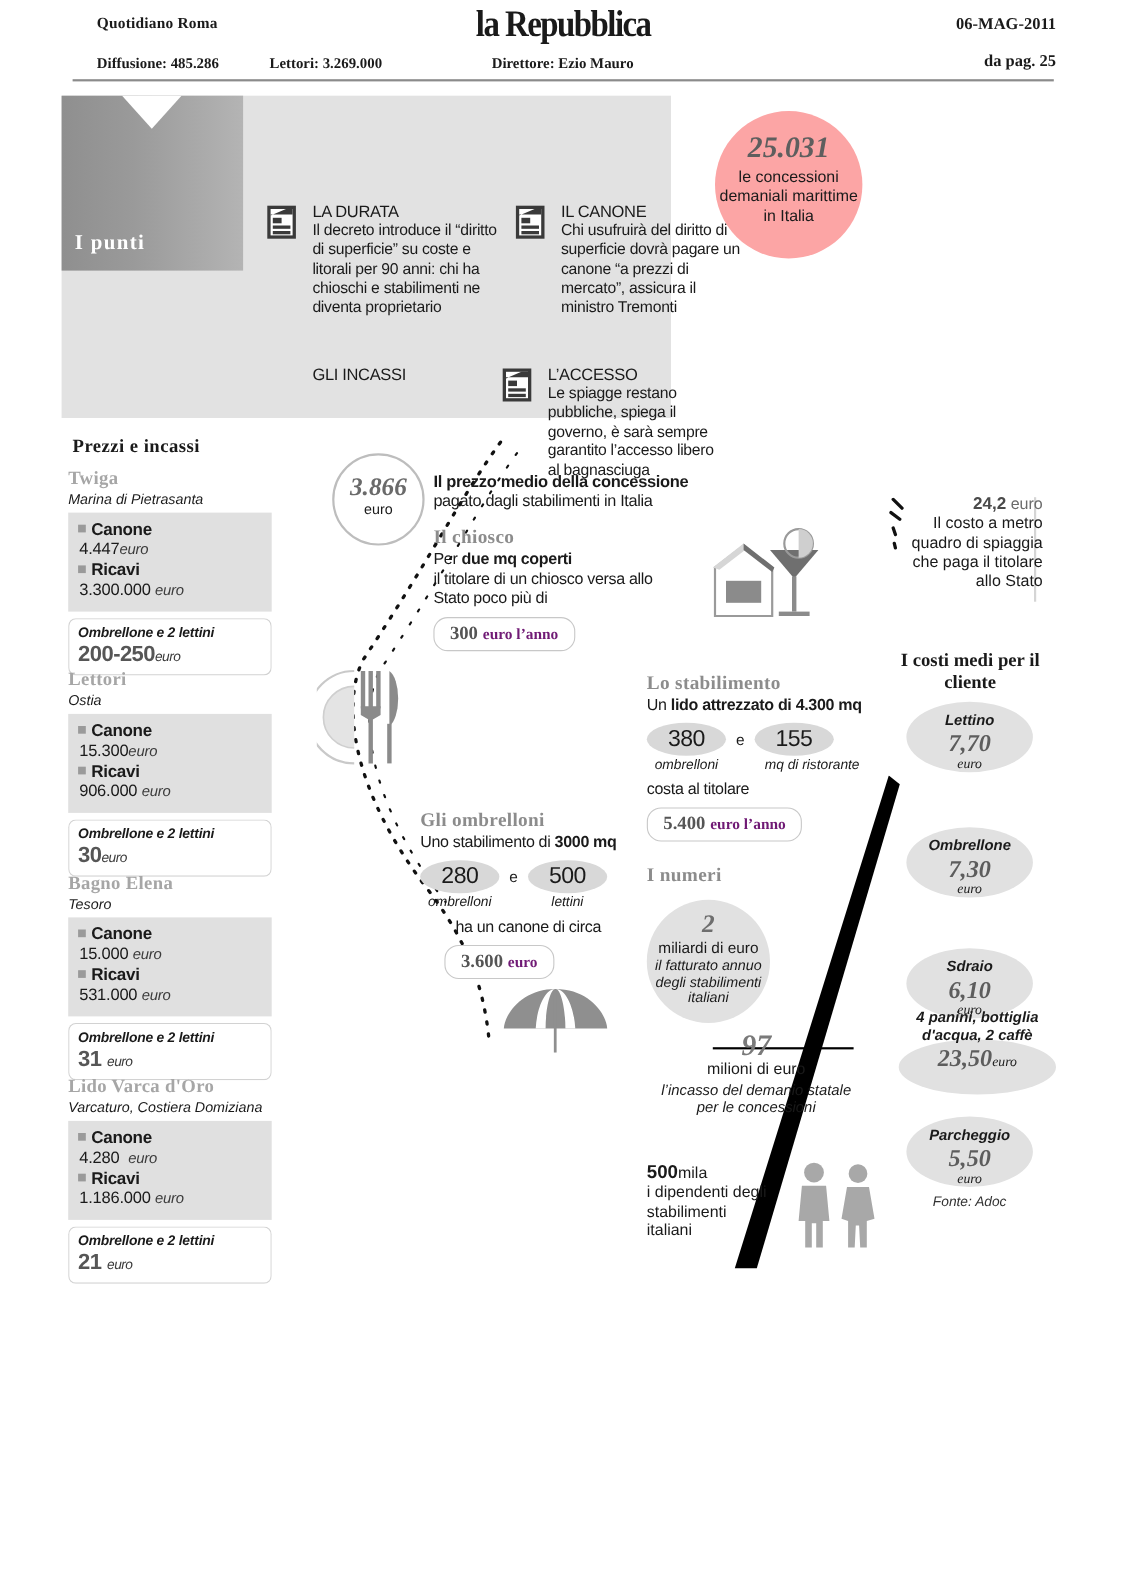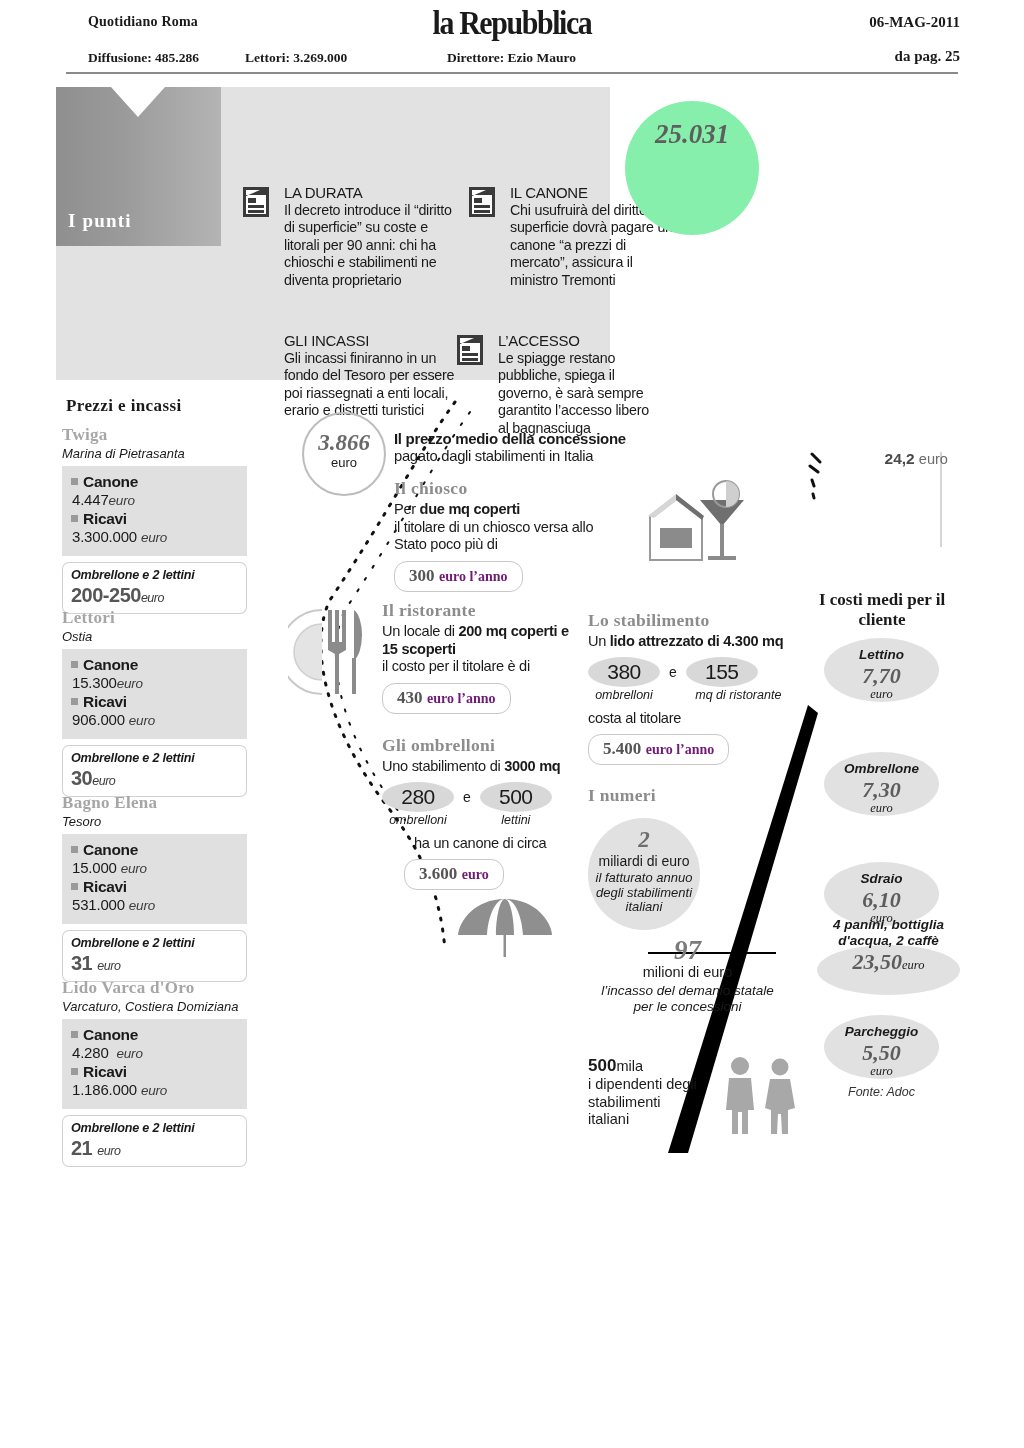--- a/index.html
+++ b/index.html
@@ -51,22 +51,22 @@
   .pt-text { font-size:14.3px; line-height:17.4px; letter-spacing:-0.25px; }
 
   #pt0 { left:186px; top:97px; }
   #pt1 { left:412px; top:97px; }
   #pt2 { left:228px; top:245px; }
   #pt3 { left:400px; top:245px; }
   #pt2 .pt-body { left:0; width:190px; }
   #pt3 .pt-body { left:42px; width:160px; }
 
   
-  .circ-concess { position:absolute; left:625px; top:101px; width:134px; height:134px;
-     border-radius:50%; background:#86efac; text-align:center; }
+  .circ-concess { position:absolute; left:650px; top:101px; width:134px; height:134px;
+     border-radius:50%; background:#fca5a5; text-align:center; }
   .circ-concess .big { font-family:"Liberation Serif", serif; font-style:italic; font-weight:bold;
      font-size:27px; color:#5e5e5e; margin-top:18px; letter-spacing:0px; }
   .circ-concess .sub { font-size:14.5px; line-height:18px; color:#1a1a1a; margin-top:2px; }
 
   
   .sec-title { font-family:"Liberation Serif", serif; font-weight:bold; font-size:17px;
      letter-spacing:.4px; }
   #prezzi-title { position:absolute; left:66px; top:396px; }
 
   .venue { position:absolute; left:62px; width:185px; }
@@ -237,21 +237,20 @@
       </span>
       <div class="pt-body">
         <div class="pt-head">IL CANONE</div>
         <div class="pt-text">Chi usufruirà del diritto di superficie dovrà pagare un canone “a prezzi di mercato”, assicura il ministro Tremonti</div>
       </div>
     </div>
 
     <div class="pt-item" id="pt2">
       <div class="pt-body">
         <div class="pt-head">GLI INCASSI</div>
-        <div class="pt-text">Gli incassi finiranno in un fondo del Tesoro per essere poi riassegnati a enti locali, erario e distretti turistici</div>
       </div>
     </div>
 
     <div class="pt-item" id="pt3">
       <span class="pt-icon">
         <svg viewBox="0 0 28 32" width="28" height="32">
           <rect x="1" y="1" width="26" height="30" fill="#3a3a3a"></rect>
           <rect x="4" y="4" width="20" height="24" fill="#fff"></rect>
           <path d="M4 10 L18 4 L24 4 L24 9 L4 9 Z" fill="#3a3a3a"></path>
           <rect x="6" y="12" width="8" height="5" fill="#3a3a3a"></rect>
@@ -261,20 +260,21 @@
       </span>
       <div class="pt-body">
         <div class="pt-head">L’ACCESSO</div>
         <div class="pt-text">Le spiagge restano pubbliche, spiega il governo, è sarà sempre garantito l’accesso libero al bagnasciuga</div>
       </div>
     </div>
   </div>
 
   <div class="circ-concess">
     <div class="big">25.031</div>
+    <div class="sub">le concessioni demaniali marittime in Italia</div>
   </div>
 
   <svg class="dotpath" viewBox="0 0 250 600">
     <path d="M185 12 C 150 60, 120 120, 60 210 C 40 250, 50 330, 120 420 C 150 460, 170 500, 175 560" fill="none" stroke="#111" stroke-width="3" stroke-dasharray="2 9" stroke-linecap="round"></path>
     <path d="M200 22 C 165 70, 135 130, 75 220 C 55 260, 65 340, 135 430" fill="none" stroke="#111" stroke-width="2" stroke-dasharray="2 12" stroke-linecap="round"></path>
   </svg>
 
   <div class="sec-title" id="prezzi-title">Prezzi e incassi</div>
 
   <div class="venue" id="venue0">
@@ -387,28 +387,20 @@
     <path d="M34 8 A42 42 0 0 0 34 92" fill="none" stroke="#c9c9c9" stroke-width="2"></path>
     <path d="M34 22 A28 28 0 0 0 34 78" fill="#e4e4e4" stroke="#cfcfcf" stroke-width="1.5"></path>
     <rect x="40" y="8" width="4" height="34" fill="#8b8b8b"></rect>
     <rect x="47" y="8" width="4" height="34" fill="#8b8b8b"></rect>
     <rect x="54" y="8" width="4" height="34" fill="#8b8b8b"></rect>
     <path d="M40 40 L58 40 L58 48 L51 52 L51 92 L47 92 L47 52 L40 48 Z" fill="#8b8b8b"></path>
     <path d="M66 8 A11 26 0 0 1 66 58 Z" fill="#8b8b8b"></path>
     <rect x="64" y="56" width="4" height="36" fill="#8b8b8b"></rect>
   </svg>
 
-  <div class="blk" id="b-rist">
-    <h3>Il ristorante</h3>
-    <p><span>Un locale di </span><b>200 mq coperti e 15 scoperti</b><br><span>il costo per il titolare è di</span></p>
-    <div class="pill">
-      <span class="n">430</span>
-      <span class="u">euro l’anno</span>
-    </div>
-  </div>
 
   <div class="blk" id="b-ombr">
     <h3>Gli ombrelloni</h3>
     <p><span>Uno stabilimento di </span><b>3000 mq</b></p>
     <div class="ovals">
       <div class="ov-row">
         <span class="oval">280</span>
         <span class="ov-e">e</span>
         <span class="oval">500</span>
       </div>
@@ -486,20 +478,21 @@
     <circle cx="62" cy="11" r="8.5" fill="#a8a8a8"></circle>
     <path d="M52 23 L72 23 L77 52 L70 54 L70 78 L64 78 L63 58 L60 58 L59 78 L53 78 L53 54 L47 52 Z" fill="#a8a8a8"></path>
   </svg>
 
   <svg class="tick-right" viewBox="0 0 20 50">
     <path d="M6 2 L14 10 M4 14 L12 20 M6 28 L8 34 M7 42 L8 46" stroke="#111" stroke-width="3" fill="none" stroke-linecap="round"></path>
   </svg>
   <div class="cost-sq-rule"></div>
   <div class="cost-sq">
     <div class="hl"><b>24,2</b> <span>euro</span></div>
+    <div class="l">Il costo a metro quadro di spiaggia che paga il titolare allo Stato</div>
   </div>
 
   <div id="costi-title">I costi medi per il cliente</div>
 
   <div class="cost-item" id="c0">
     <div class="t">Lettino</div>
     <div class="v"><span>7,70</span><i>euro</i></div>
   </div>
   <div class="cost-item" id="c1">
     <div class="t">Ombrellone</div>

